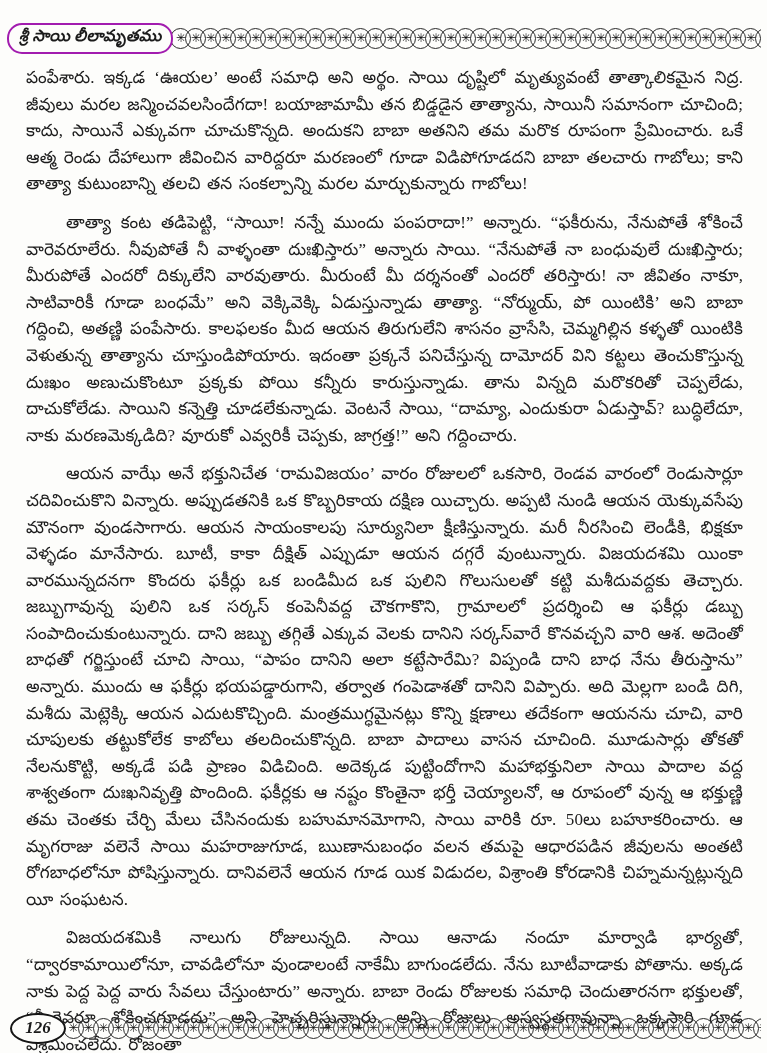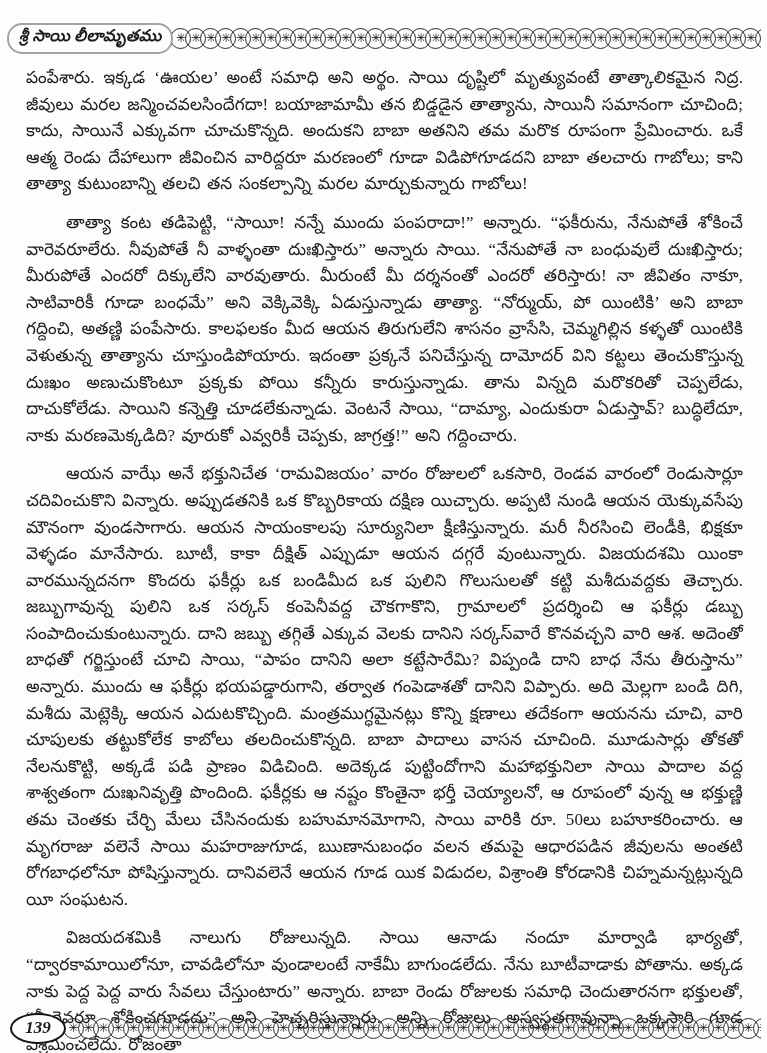--- a/index.html
+++ b/index.html
@@ -20,21 +20,21 @@
     box-sizing: border-box;
   }
   
   .header-band {
     display: flex;
     align-items: center;
     padding: 21px 6px 0 7px;
     height: 34px;
   }
   .title-box {
-    border: 2px solid #a3a3a3;
+    border: 2px solid #a21caf;
     border-radius: 15px;
     padding: 2px 10px 3px 10px;
     font-size: 16px;
     font-weight: bold;
     font-style: italic;
     white-space: nowrap;
     background: #fdfdfb;
     position: relative;
     z-index: 2;
     letter-spacing: 0.3px;
@@ -159,21 +159,21 @@
   </div>
 
   <div class="content">
     <p class="noindent">పంపేశారు. ఇక్కడ ‘ఊయల’ అంటే సమాధి అని అర్థం. సాయి దృష్టిలో మృత్యువంటే తాత్కాలికమైన నిద్ర. జీవులు మరల జన్మించవలసిందేగదా! బయాజామామీ తన బిడ్డడైన తాత్యాను, సాయినీ సమానంగా చూచింది; కాదు, సాయినే ఎక్కువగా చూచుకొన్నది. అందుకని బాబా అతనిని తమ మరొక రూపంగా ప్రేమించారు. ఒకే ఆత్మ రెండు దేహాలుగా జీవించిన వారిద్దరూ మరణంలో గూడా విడిపోగూడదని బాబా తలచారు గాబోలు; కాని తాత్యా కుటుంబాన్ని తలచి తన సంకల్పాన్ని మరల మార్చుకున్నారు గాబోలు!</p>
     <p class="indent">తాత్యా కంట తడిపెట్టి, “సాయీ! నన్నే ముందు పంపరాదా!” అన్నారు. “ఫకీరును, నేనుపోతే శోకించే వారెవరూలేరు. నీవుపోతే నీ వాళ్ళంతా దుఃఖిస్తారు” అన్నారు సాయి. “నేనుపోతే నా బంధువులే దుఃఖిస్తారు; మీరుపోతే ఎందరో దిక్కులేని వారవుతారు. మీరుంటే మీ దర్శనంతో ఎందరో తరిస్తారు! నా జీవితం నాకూ, సాటివారికీ గూడా బంధమే” అని వెక్కివెక్కి ఏడుస్తున్నాడు తాత్యా. “నోర్ముయ్, పో యింటికి’ అని బాబా గద్దించి, అతణ్ణి పంపేసారు. కాలఫలకం మీద ఆయన తిరుగులేని శాసనం వ్రాసేసి, చెమ్మగిల్లిన కళ్ళతో యింటికి వెళుతున్న తాత్యాను చూస్తుండిపోయారు. ఇదంతా ప్రక్కనే పనిచేస్తున్న దామోదర్ విని కట్టలు తెంచుకొస్తున్న దుఃఖం అణుచుకొంటూ ప్రక్కకు పోయి కన్నీరు కారుస్తున్నాడు. తాను విన్నది మరొకరితో చెప్పలేడు, దాచుకోలేడు. సాయిని కన్నెత్తి చూడలేకున్నాడు. వెంటనే సాయి, “దామ్యా, ఎందుకురా ఏడుస్తావ్? బుద్ధిలేదూ, నాకు మరణమెక్కడిది? వూరుకో ఎవ్వరికీ చెప్పకు, జాగ్రత్త!” అని గద్దించారు.</p>
     <p class="indent">ఆయన వాఝే అనే భక్తునిచేత ‘రామవిజయం’ వారం రోజులలో ఒకసారి, రెండవ వారంలో రెండుసార్లూ చదివించుకొని విన్నారు. అప్పుడతనికి ఒక కొబ్బరికాయ దక్షిణ యిచ్చారు. అప్పటి నుండి ఆయన యెక్కువసేపు మౌనంగా వుండసాగారు. ఆయన సాయంకాలపు సూర్యునిలా క్షీణిస్తున్నారు. మరీ నీరసించి లెండీకి, భిక్షకూ వెళ్ళడం మానేసారు. బూటీ, కాకా దీక్షిత్ ఎప్పుడూ ఆయన దగ్గరే వుంటున్నారు. విజయదశమి యింకా వారమున్నదనగా కొందరు ఫకీర్లు ఒక బండిమీద ఒక పులిని గొలుసులతో కట్టి మశీదువద్దకు తెచ్చారు. జబ్బుగావున్న పులిని ఒక సర్కస్ కంపెనీవద్ద చౌకగాకొని, గ్రామాలలో ప్రదర్శించి ఆ ఫకీర్లు డబ్బు సంపాదించుకుంటున్నారు. దాని జబ్బు తగ్గితే ఎక్కువ వెలకు దానిని సర్కస్‌వారే కొనవచ్చని వారి ఆశ. అదెంతో బాధతో గర్జిస్తుంటే చూచి సాయి, “పాపం దానిని అలా కట్టేసారేమి? విప్పండి దాని బాధ నేను తీరుస్తాను” అన్నారు. ముందు ఆ ఫకీర్లు భయపడ్డారుగాని, తర్వాత గంపెడాశతో దానిని విప్పారు. అది మెల్లగా బండి దిగి, మశీదు మెట్లెక్కి ఆయన ఎదుటకొచ్చింది. మంత్రముగ్ధమైనట్లు కొన్ని క్షణాలు తదేకంగా ఆయనను చూచి, వారి చూపులకు తట్టుకోలేక కాబోలు తలదించుకొన్నది. బాబా పాదాలు వాసన చూచింది. మూడుసార్లు తోకతో నేలనుకొట్టి, అక్కడే పడి ప్రాణం విడిచింది. అదెక్కడ పుట్టిందోగాని మహాభక్తునిలా సాయి పాదాల వద్ద శాశ్వతంగా దుఃఖనివృత్తి పొందింది. ఫకీర్లకు ఆ నష్టం కొంతైనా భర్తీ చెయ్యాలనో, ఆ రూపంలో వున్న ఆ భక్తుణ్ణి తమ చెంతకు చేర్చి మేలు చేసినందుకు బహుమానమోగాని, సాయి వారికి రూ. 50లు బహూకరించారు. ఆ మృగరాజు వలెనే సాయి మహరాజుగూడ, ఋణానుబంధం వలన తమపై ఆధారపడిన జీవులను అంతటి రోగబాధలోనూ పోషిస్తున్నారు. దానివలెనే ఆయన గూడ యిక విడుదల, విశ్రాంతి కోరడానికి చిహ్నమన్నట్లున్నది యీ సంఘటన.</p>
     <p class="indent">విజయదశమికి నాలుగు రోజులున్నది. సాయి ఆనాడు నందూ మార్వాడి భార్యతో, “ద్వారకామాయిలోనూ, చావడిలోనూ వుండాలంటే నాకేమీ బాగుండలేదు. నేను బూటీవాడాకు పోతాను. అక్కడ నాకు పెద్ద పెద్ద వారు సేవలు చేస్తుంటారు” అన్నారు. బాబా రెండు రోజులకు సమాధి చెందుతారనగా భక్తులతో, “మీరెవరూ శోకించగూడదు” అని హెచ్చరిస్తున్నారు. అన్ని రోజులు అస్వస్థతగావున్నా ఒక్కసారి గూడ విశ్రమించలేదు. రోజంతా</p>
   </div>
 
   <div class="footer-band">
-    <div class="page-number-oval">139</div>
+    <div class="page-number-oval">126</div>
     <div class="chain" id="bottom-chain">
         <span class="orn">✳</span>
         <span class="orn">✳</span>
         <span class="orn">✳</span>
         <span class="orn">✳</span>
         <span class="orn">✳</span>
         <span class="orn">✳</span>
         <span class="orn">✳</span>
         <span class="orn">✳</span>
         <span class="orn">✳</span>

